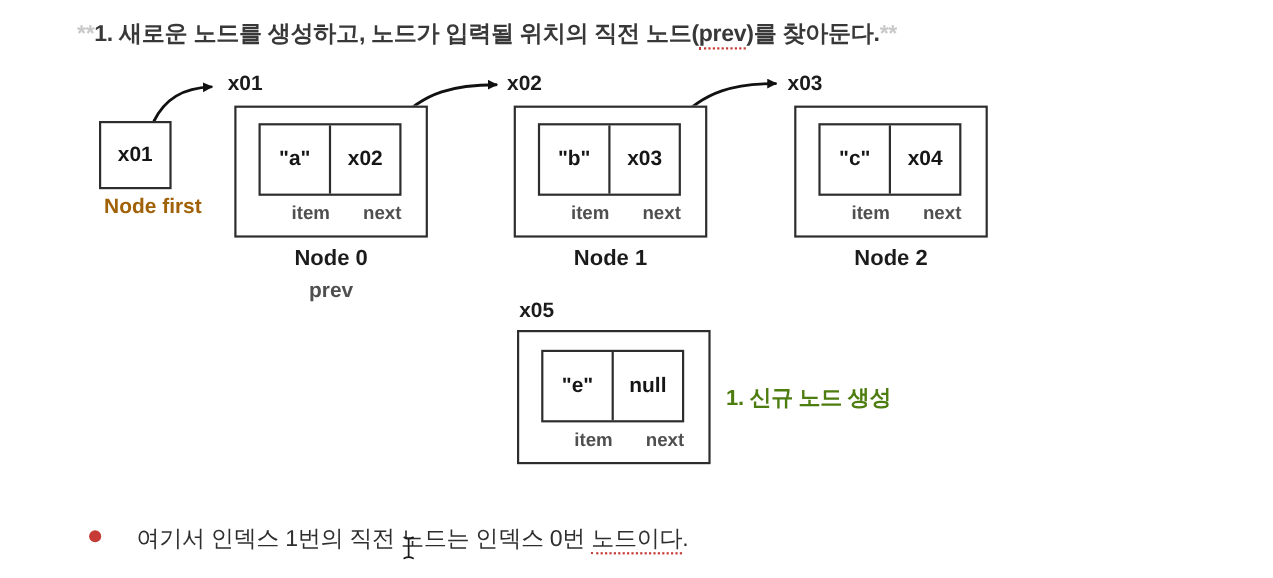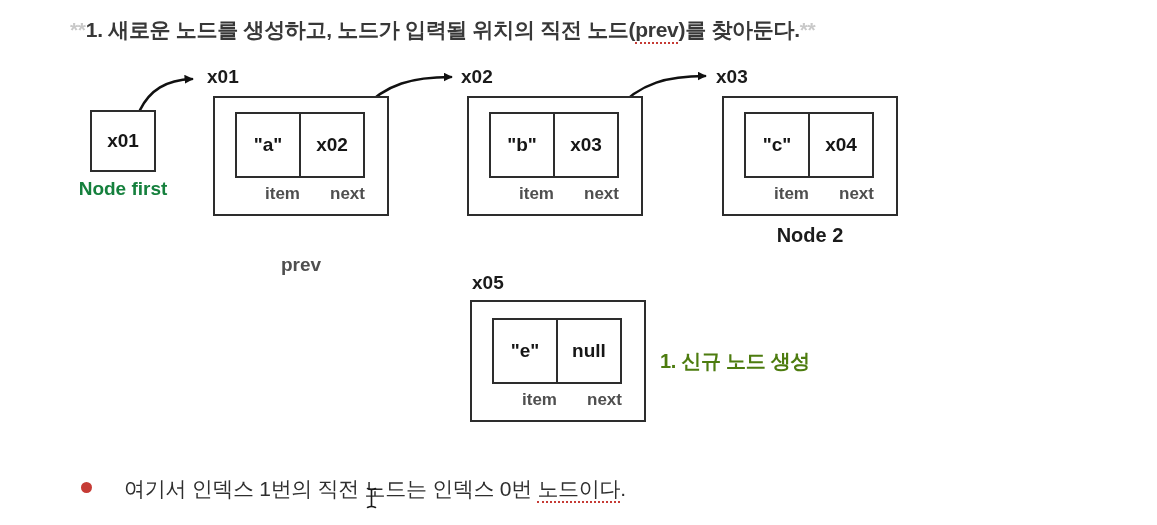--- a/index.html
+++ b/index.html
@@ -37,24 +37,24 @@
   .head-box {
     position: absolute;
     left: 50px; top: 110px;
     width: 66px; height: 62px;
     border: 2px solid #2d2d2d;
     display: flex; align-items: center; justify-content: center;
     font-size: 19px; font-weight: bold; color: #161616;
   }
   .head-label {
     position: absolute;
-    left: 8px; top: 178px;
+    left: 24px; top: 178px;
     width: 150px;
     text-align: center;
-    font-size: 19px; font-weight: bold; color: #15803d;
+    font-size: 19px; font-weight: bold; color: #a16207;
   }
 
   
   .node-group {
     position: absolute;
     width: 176px; height: 215px;
   }
   .node-address {
     position: absolute;
     left: -6px; top: 0;
@@ -166,35 +166,37 @@
     <div class="node-outer">
       <div class="node-inner">
         <div class="cell item-cell">"a"</div>
         <div class="cell">x02</div>
       </div>
       <div class="field-labels">
         <div class="field-label">item</div>
         <div class="field-label">next</div>
       </div>
     </div>
+    <div class="node-caption">Node 0</div>
     <div class="node-subcaption">prev</div>
   </div>
 
   <div class="node-group" style="left:427px; top:66px;">
     <div class="node-address">x02</div>
     <div class="node-outer">
       <div class="node-inner">
         <div class="cell item-cell">"b"</div>
         <div class="cell">x03</div>
       </div>
       <div class="field-labels">
         <div class="field-label">item</div>
         <div class="field-label">next</div>
       </div>
     </div>
+    <div class="node-caption">Node 1</div>
   </div>
 
   <div class="node-group" style="left:682px; top:66px;">
     <div class="node-address">x03</div>
     <div class="node-outer">
       <div class="node-inner">
         <div class="cell item-cell">"c"</div>
         <div class="cell">x04</div>
       </div>
       <div class="field-labels">

